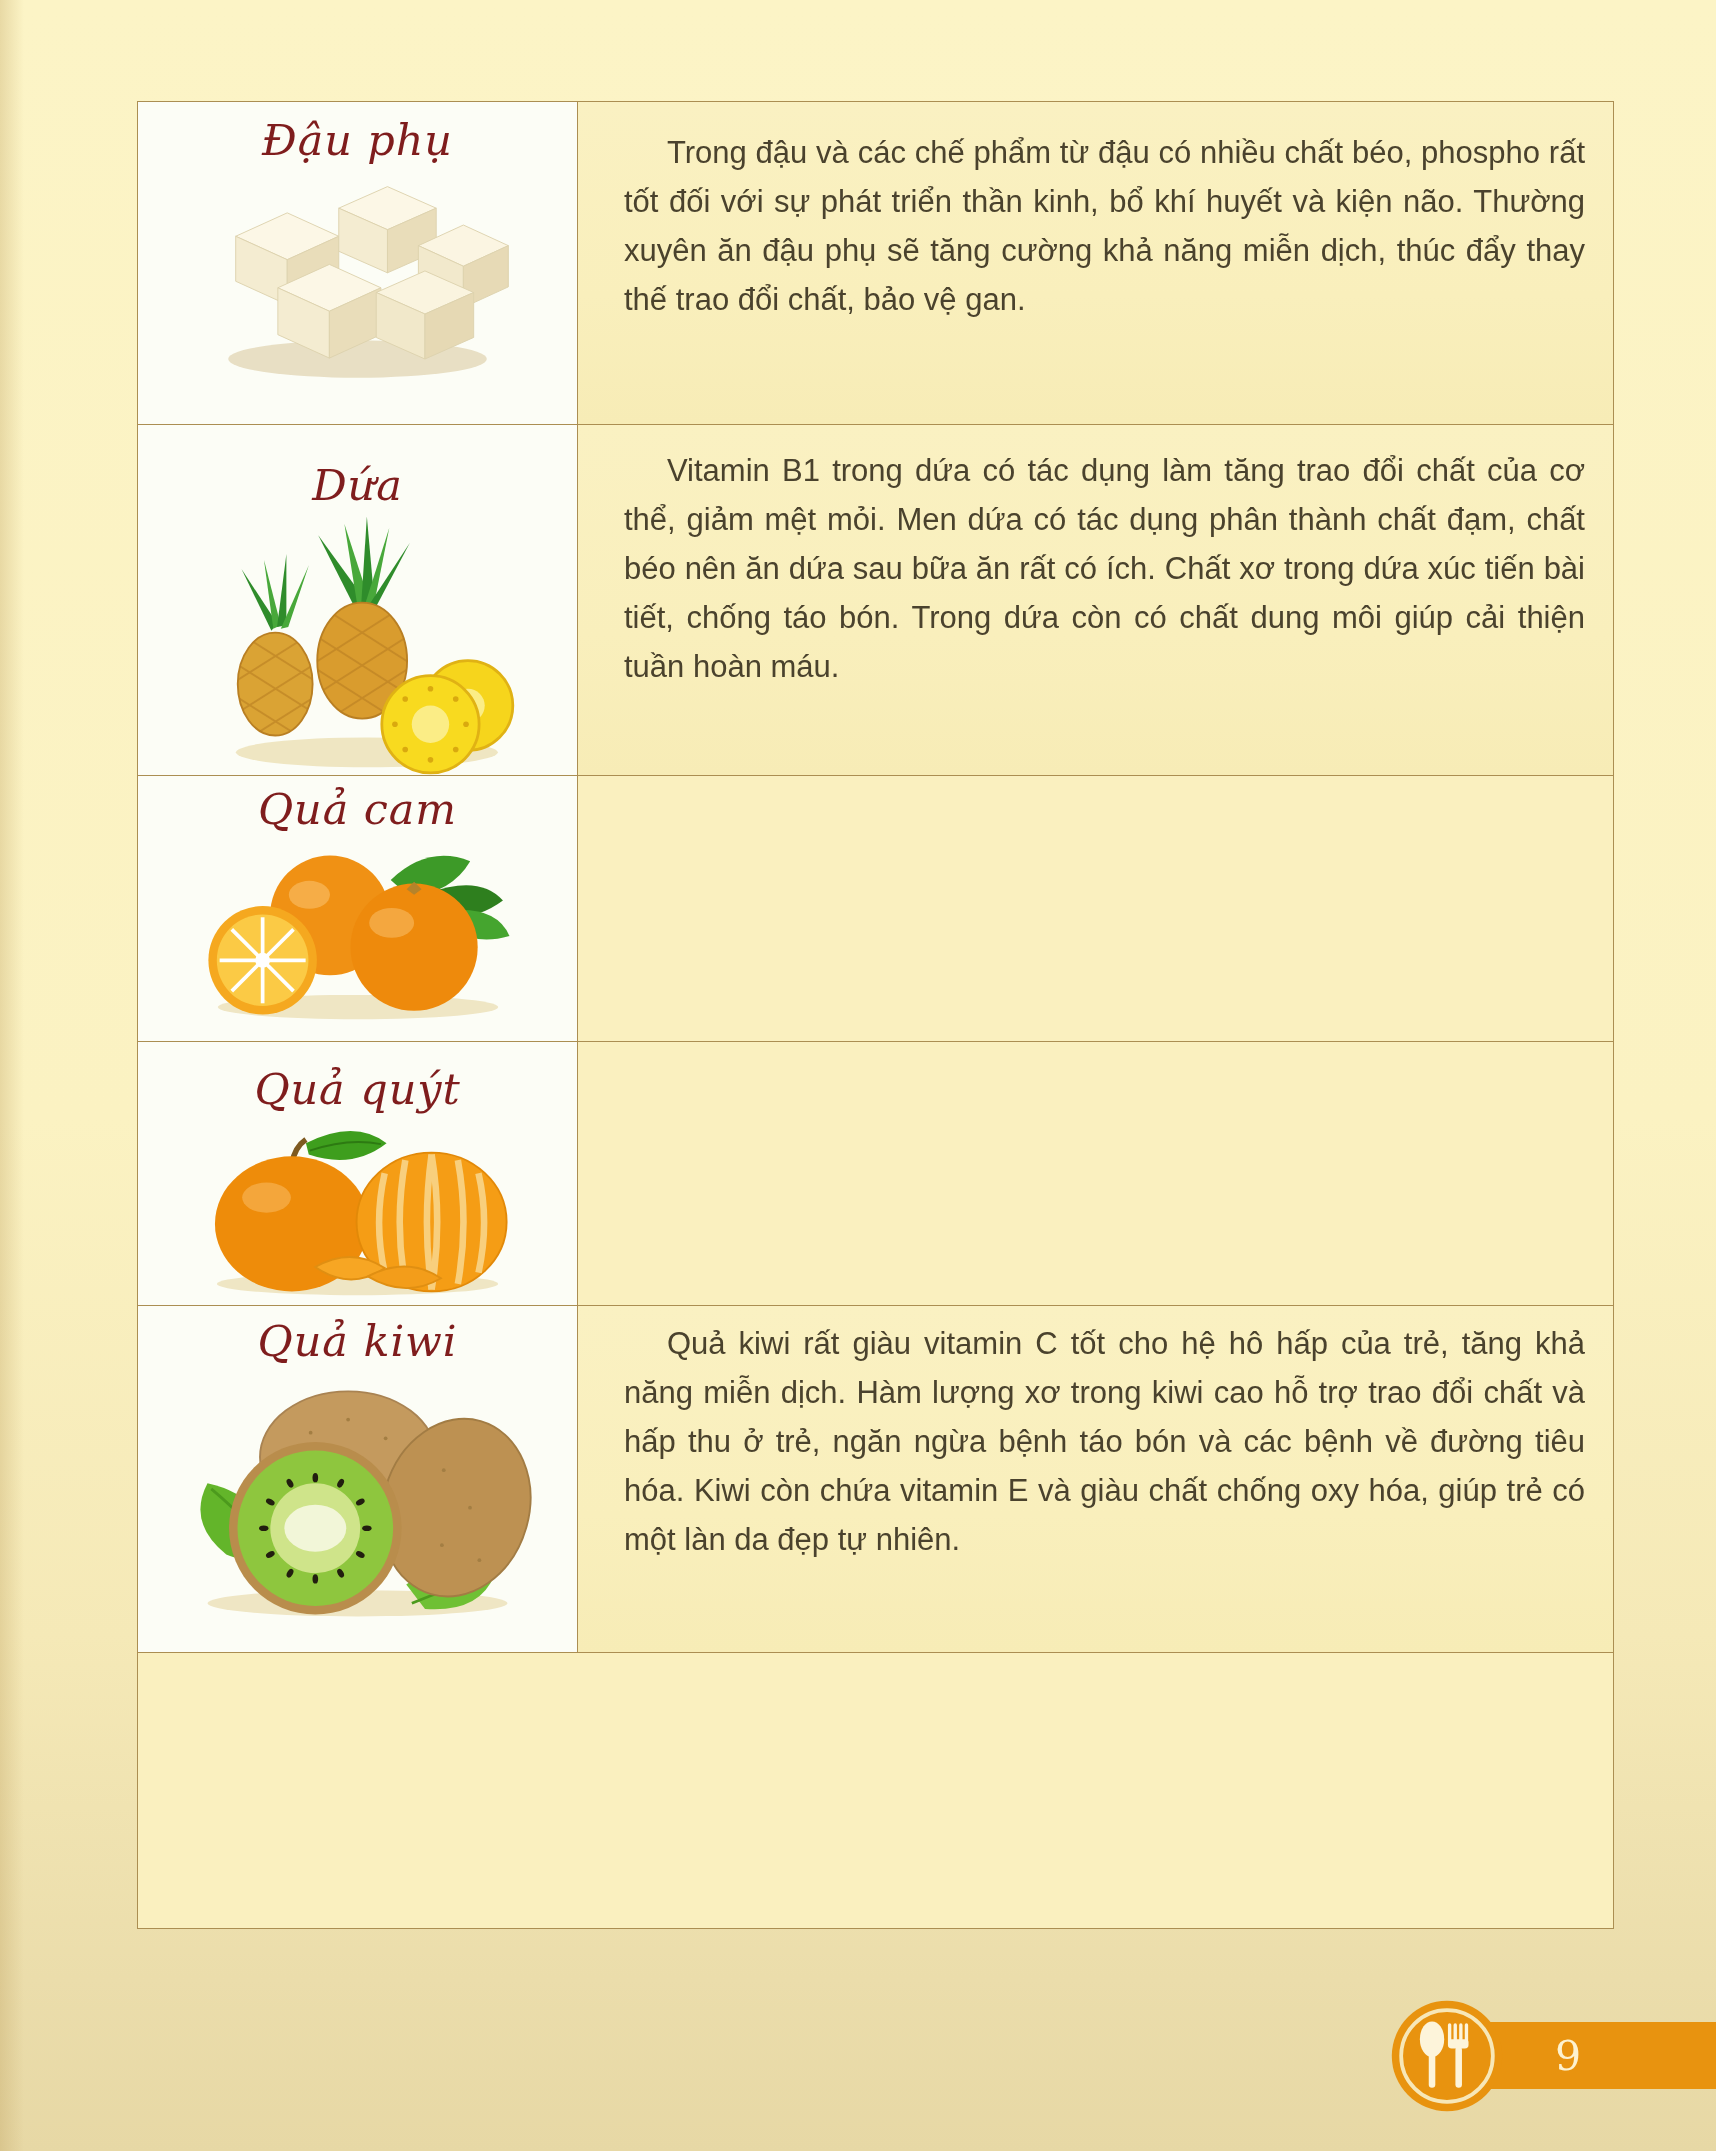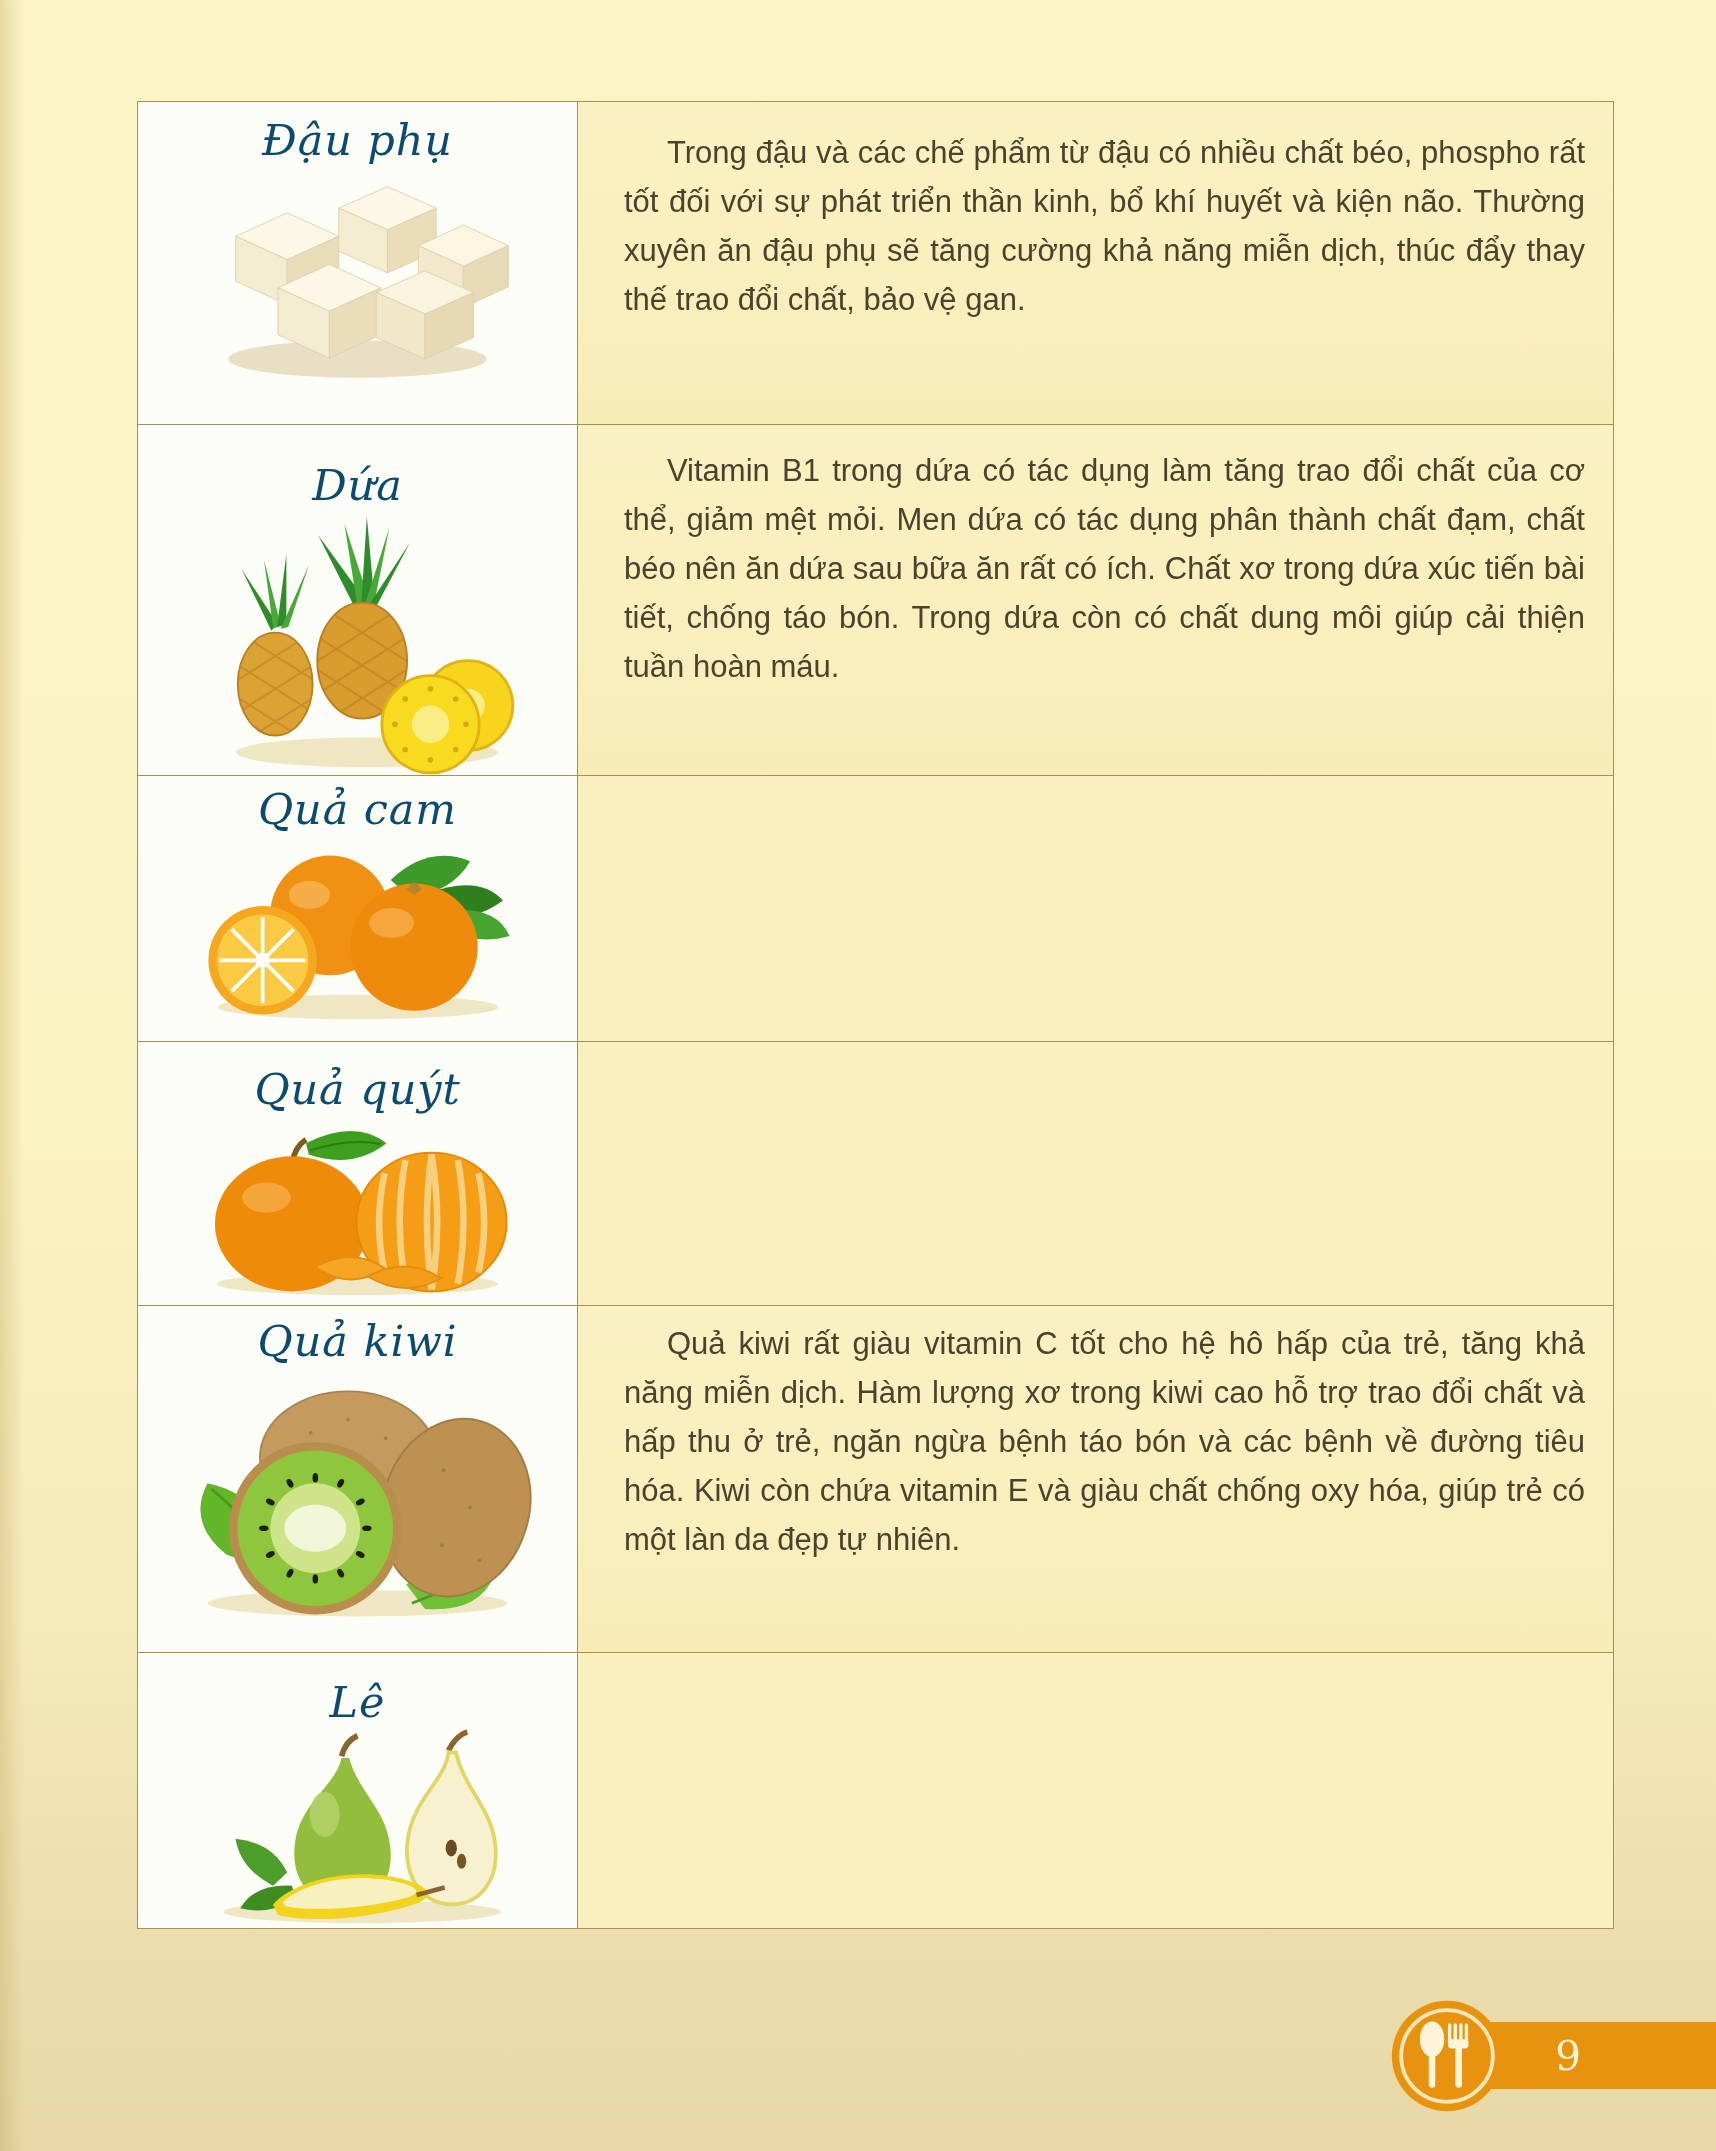--- a/index.html
+++ b/index.html
@@ -21,21 +21,21 @@
     width:440px;min-width:440px;background:#fcfdf6;border-right:1.9px solid #ab8e52;
     box-sizing:border-box;display:flex;flex-direction:column;align-items:center;
   }
   .cell-right{
     flex:1;box-sizing:border-box;
     background:linear-gradient(180deg,#faf1c2 0%,#f9efbc 60%,#f7ecb6 100%);
     padding:0 28px 0 46px;
   }
   .food-label{
     font-family:"DejaVu Serif",serif;font-style:italic;
-    font-size:43px;color:#0c4a6e;line-height:1.1;letter-spacing:0.9px;
+    font-size:43px;color:#7f1d1d;line-height:1.1;letter-spacing:0.9px;
   }
   .desc{
     font-size:31px;line-height:49px;color:#4a422d;
     text-align:justify;text-indent:43px;margin:0;
   }
   .r1{height:322px}.r2{height:350px}.r3{height:265px}
   .r4{height:263px}.r5{height:346px}.r6{height:275px}
   .r1 .food-label{margin-top:15px}
   .r2 .food-label{margin-top:37px}
   .r3 .food-label{margin-top:10px}
@@ -257,38 +257,20 @@
             <ellipse cx="128" cy="124" rx="3" ry="5" transform="rotate(-30 128 124)"></ellipse>
         </g>
       </svg>
     </div>
     <div class="cell-right">
       <p class="desc">Quả kiwi rất giàu vitamin C tốt cho hệ hô hấp của trẻ, tăng khả năng miễn dịch. Hàm lượng xơ trong kiwi cao hỗ trợ trao đổi chất và hấp thu ở trẻ, ngăn ngừa bệnh táo bón và các bệnh về đường tiêu hóa. Kiwi còn chứa vitamin E và giàu chất chống oxy hóa, giúp trẻ có một làn da đẹp tự nhiên.</p>
     </div>
   </div>
 
   <div class="row r6">
-    <div class="cell-left">
-      <div class="food-label">Lê</div>
-      <svg class="food-img" width="347" height="199" viewBox="0 0 370 212">
-        <ellipse cx="190" cy="196" rx="148" ry="12" fill="#efe6c4"></ellipse>
-        <path d="M95,168 Q60,150 55,118 Q95,122 110,154 Z" fill="#4d9d2b"></path>
-        <path d="M120,182 Q90,200 60,192 Q75,166 115,168 Z" fill="#3f8c20"></path>
-        <path d="M168,30 Q172,14 185,8" stroke="#8a6530" stroke-width="6" fill="none"></path>
-        <path d="M168,32 C162,62 122,80 118,126 C114,166 140,190 170,190 C200,190 224,166 220,128 C217,88 186,68 176,32 Z" fill="#93bd3d"></path>
-        <ellipse cx="150" cy="92" rx="16" ry="24" fill="#b5d36a" opacity=".8"></ellipse>
-        <path d="M282,24 Q290,8 302,4" stroke="#8a6530" stroke-width="6" fill="none"></path>
-        <path d="M282,26 C278,58 242,76 238,124 C235,164 258,188 286,188 C314,188 336,164 332,126 C329,86 298,64 290,26 Z" fill="#f8f1cf" stroke="#e0d664" stroke-width="4"></path>
-        <ellipse cx="285" cy="128" rx="6" ry="9" fill="#6b4a1e"></ellipse>
-        <ellipse cx="296" cy="142" rx="5" ry="8" fill="#7a5524"></ellipse>
-        <path d="M95,188 C120,160 190,146 243,164 C263,171 266,180 248,187 C200,204 130,208 100,199 Z" fill="#f2d41f"></path>
-        <path d="M105,186 C130,162 192,152 238,167 C250,171 251,176 240,180 C198,192 136,196 108,190 Z" fill="#f9f0c0"></path>
-        <path d="M248,178 L278,170" stroke="#8a6530" stroke-width="5"></path>
-      </svg>
-    </div>
   </div>
 
 </div>
 
 <div class="footer">
   <div class="footer-bar">
     <span class="page-number">9</span>
   </div>
   <svg class="footer-circle" width="116" height="116" viewBox="0 0 124 124">
     <circle cx="62" cy="62" r="59" fill="#e8930f"></circle>

